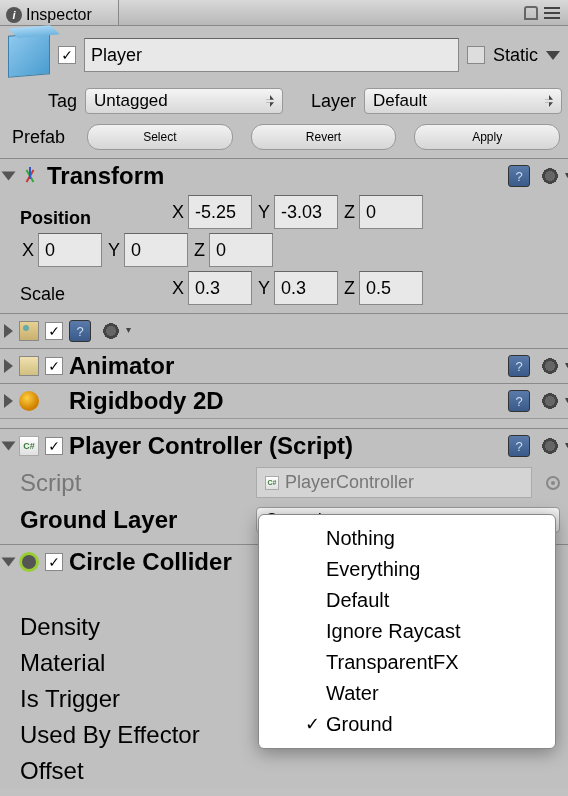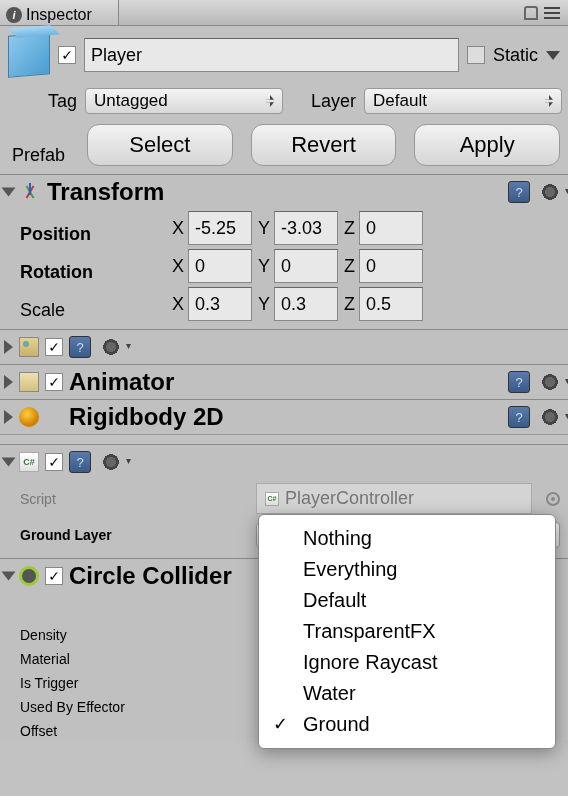--- a/index.html
+++ b/index.html
@@ -21,49 +21,49 @@
 .name-input { flex: 1; }
 .static-label { font-size: 18px; }
 .menu-arrow { width: 0; height: 0; border-left: 7px solid transparent; border-right: 7px solid transparent; border-top: 9px solid #444; }
 
 .row { display: flex; align-items: center; gap: 8px; padding: 4px 6px 4px 48px; }
 .row-label { font-size: 18px; }
 .dropdown { flex: 1; height: 26px; background: linear-gradient(#f4f4f4,#d8d8d8); border: 1px solid #999; border-radius: 4px; padding: 2px 8px; font-size: 17px; display: flex; align-items: center; justify-content: space-between; }
 .dropdown::after { content: ""; width: 0; height: 0; border-left: 5px solid transparent; border-right: 5px solid transparent; border-top: 6px solid #444; margin-left: 6px; }
 .dropdown.updown::after { border: none; width: 8px; height: 12px; background: linear-gradient(#444 40%, transparent 40%, transparent 60%, #444 60%); clip-path: polygon(50% 0, 100% 40%, 0 40%, 0 60%, 100% 60%, 50% 100%); }
 
-.prefab-row { display: flex; gap: 18px; padding: 6px 8px 8px 12px; align-items: flex-end; }
+.prefab-row { display: flex; gap: 18px; padding: 6px 8px 8px 12px; align-items: center; }
 .prefab-label { font-size: 18px; margin-right: 4px; }
-.btn { flex: 1; height: 42px; background: linear-gradient(#f2f2f2,#d6d6d6); border: 1px solid #999; border-radius: 12px; font-size: 22px; }
+.btn { flex: 1; height: 26px; background: linear-gradient(#f2f2f2,#d6d6d6); border: 1px solid #999; border-radius: 12px; font-size: 12px; }
 
 .component { background: #c0c0c0; border-top: 1px solid #8a8a8a; }
 .comp-header { display: flex; align-items: center; gap: 6px; padding: 4px 8px 4px 4px; height: 34px; }
 .foldout { width: 0; height: 0; border-top: 7px solid transparent; border-bottom: 7px solid transparent; border-left: 9px solid #555; cursor: pointer; }
 .foldout.open { transform: rotate(90deg); }
 .comp-title { font-size: 24px; font-weight: bold; flex: 1; }
 .help-icon { width: 22px; height: 22px; background: linear-gradient(#5a7aaa,#3a5a8a); border: 1px solid #333; border-radius: 3px; color: #cde; font-size: 13px; display: flex; align-items: center; justify-content: center; }
 .gear { width: 20px; height: 20px; border-radius: 50%; background: radial-gradient(circle,#666 35%,#444 36%,#444 55%,transparent 56%); position: relative; margin-left: 4px; }
 .gear::after { content: "▾"; position: absolute; right: -10px; top: 3px; font-size: 10px; color: #444; }
 
 .vec-row { display: flex; align-items: center; padding: 2px 8px 2px 20px; gap: 4px; }
 .vec-label { width: 146px; font-size: 18px; margin-top: 12px; }
 .vec-label.bold { font-weight: bold; }
 .axis-label { font-size: 18px; margin-left: 2px; }
 .vec-input { width: 64px; }
 
 .prop-row { display: flex; align-items: center; padding: 4px 8px 4px 20px; gap: 8px; }
-.prop-label { width: 228px; font-size: 14px; }
+.prop-label { width: 228px; font-size: 24px; }
 .prop-label.disabled { color: #777; }
 .layer-dd { flex: 1; }
 .script-field { flex: 1; background: #d4d4d4; border: 1px solid #aaa; padding: 4px 8px; font-size: 18px; color: #777; display: flex; align-items: center; gap: 6px; }
 .target-icon { margin-left: 6px; width: 14px; height: 14px; border: 2px solid #888; border-radius: 50%; position: relative; }
 .target-icon::after { content: ""; position: absolute; inset: 3px; border-radius: 50%; background: #888; }
 
 .popup { position: absolute; left: 258px; top: 514px; width: 298px; background: #fff; border: 1px solid #888; border-radius: 6px; box-shadow: 0 4px 18px rgba(0,0,0,0.35); padding: 8px 0; z-index: 100; }
-.popup-item { padding: 4px 14px 4px 44px; font-size: 20px; position: relative; }
+.popup-item { padding: 4px 14px 4px 35px; font-size: 20px; position: relative; margin-left: 32px; }
 .popup-item.checked::before { content: "✓"; position: absolute; left: 14px; font-size: 18px; }
 
 
 .axes-icon { position: relative; width: 22px; height: 22px; }
 .axes-icon .x { position: absolute; width: 2px; height: 14px; background: #c33; left: 10px; top: 4px; transform: rotate(30deg); }
 .axes-icon .y { position: absolute; width: 2px; height: 14px; background: #3a3; left: 10px; top: 4px; transform: rotate(-30deg); }
 .axes-icon .z { position: absolute; width: 2px; height: 12px; background: #35c; left: 10px; top: 2px; }
 .script-icon { width: 20px; height: 20px; background: linear-gradient(#fff,#e0e0e0); border: 1px solid #aaa; font-size: 9px; color: #3a7a3a; display: flex; align-items: center; justify-content: center; font-weight: bold; }
 .circle-icon { width: 20px; height: 20px; border: 3px solid #9acd32; border-radius: 50%; background: #555; }
 .spr-icon { width: 20px; height: 20px; background: linear-gradient(#e8d090,#c8b070); border: 1px solid #888; position: relative; }
@@ -131,21 +131,20 @@
   <div class="vec-row">
     <span class="vec-label bold">Position</span>
     <span class="axis-label">X</span>
       <input class="text-input vec-input" value="-5.25" style="">
     <span class="axis-label">Y</span>
       <input class="text-input vec-input" value="-3.03" style="">
     <span class="axis-label">Z</span>
       <input class="text-input vec-input" value="0" style="">
   </div>
   <div class="vec-row">
-    <span class="vec-label bold">Rotation</span>
     <span class="axis-label">X</span>
       <input class="text-input vec-input" value="0" style="">
     <span class="axis-label">Y</span>
       <input class="text-input vec-input" value="0" style="">
     <span class="axis-label">Z</span>
       <input class="text-input vec-input" value="0" style="">
   </div>
   <div class="vec-row" style="padding-bottom:8px">
     <span class="vec-label">Scale</span>
     <span class="axis-label">X</span>
@@ -189,20 +188,21 @@
   </div>
 </div>
 
 <div style="height:10px;background:#c2c2c2;border-top:1px solid #999"></div>
 
 <div class="component">
   <div class="comp-header">
     <span class="foldout open"></span>
     <span class="script-icon">C#</span>
     <div class="checkbox">✓</div>
+    <span class="comp-title">Player Controller (Script)</span>
     <span class="help-icon">?</span>
     <span class="gear"></span>
   </div>
   <div class="prop-row">
     <span class="prop-label disabled">Script</span>
     <div class="script-field">
       <span class="script-icon" style="width:14px;height:14px;font-size:7px">C#</span>
       <span>PlayerController</span>
     </div>
     <span class="target-icon"></span>
@@ -237,17 +237,17 @@
     </div>
   <div class="prop-row">
       <span class="prop-label">Offset</span>
     </div>
 </div>
 
 <div class="popup" id="layer-popup">
     <div class="popup-item">Nothing</div>
     <div class="popup-item">Everything</div>
     <div class="popup-item">Default</div>
+    <div class="popup-item">Ignore Raycast</div>
     <div class="popup-item">TransparentFX</div>
-    <div class="popup-item">Ignore Raycast</div>
     <div class="popup-item">Water</div>
     <div class="popup-item checked">Ground</div>
   </div>
 
 </body></html>

